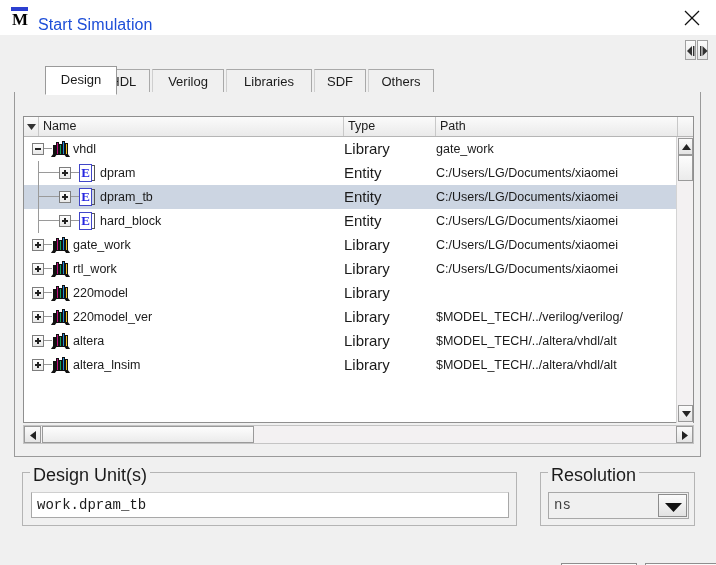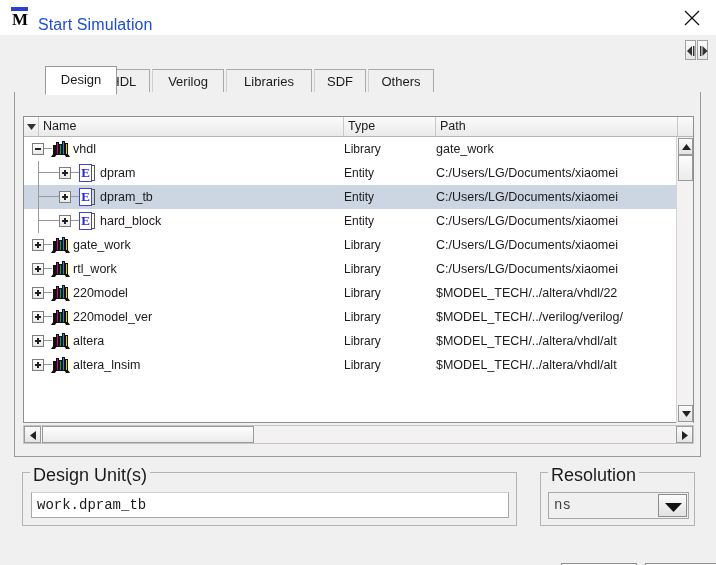--- a/index.html
+++ b/index.html
@@ -183,21 +183,21 @@
   .cell-name {
     position: absolute;
     left: 0; top: 0;
     width: 316px; height: 24px;
     overflow: hidden;
   }
   .cell-type {
     position: absolute;
     left: 320px; top: 0;
     width: 88px; height: 24px;
-    font-size: 12px;
+    font-size: 15px;
     color: #1b1b1b;
     overflow: hidden;
   }
   .cell-path {
     position: absolute;
     left: 412px; top: 0;
     width: 244px; height: 24px;
     font-size: 12.5px;
     color: #1b1b1b;
     overflow: hidden;
@@ -594,21 +594,20 @@
                 <i></i>
                 <i></i>
                 <i></i>
                 <i></i>
                 <i></i>
                 <span class="base"></span>
               </span>
               <span class="nm-label" style="position:absolute;left:49px;top:0;line-height:24px;">220model</span>
             </div>
             <div class="cell-type">Library</div>
-            <div class="cell-path">$MODEL_TECH/../altera/vhdl/22</div>
           </div>
           <div class="row">
             <div class="cell-name">
               <span class="tline" style="left:20px;width:8px;"></span>
               <span class="expander plus" style="left:8px"></span>
               <span class="ico-lib" style="left:28px">
                 <i></i>
                 <i></i>
                 <i></i>
                 <i></i>

